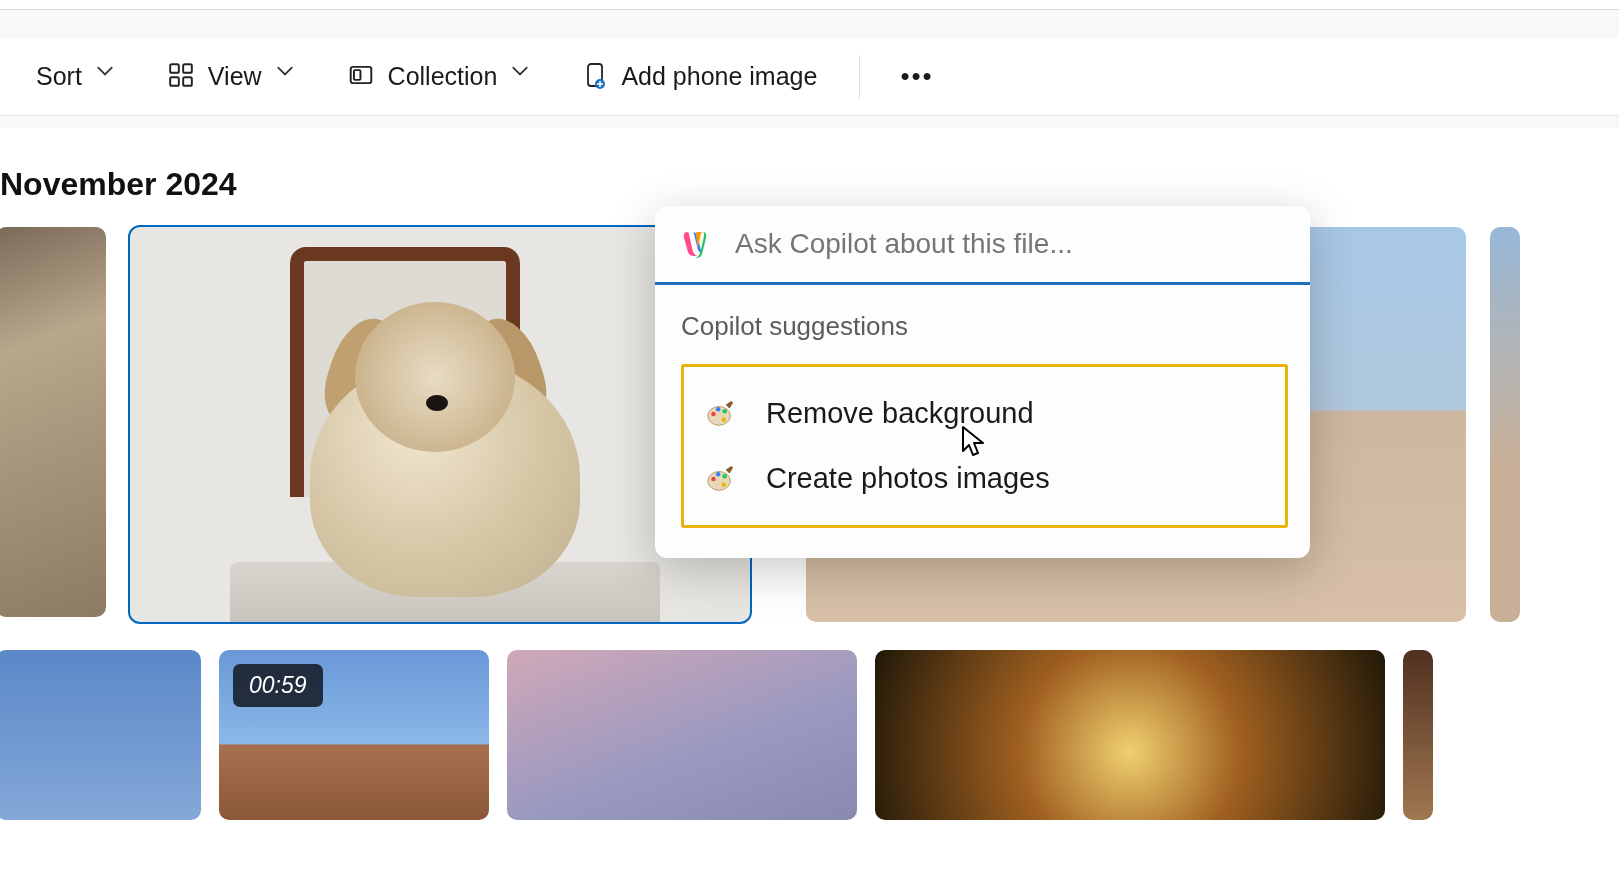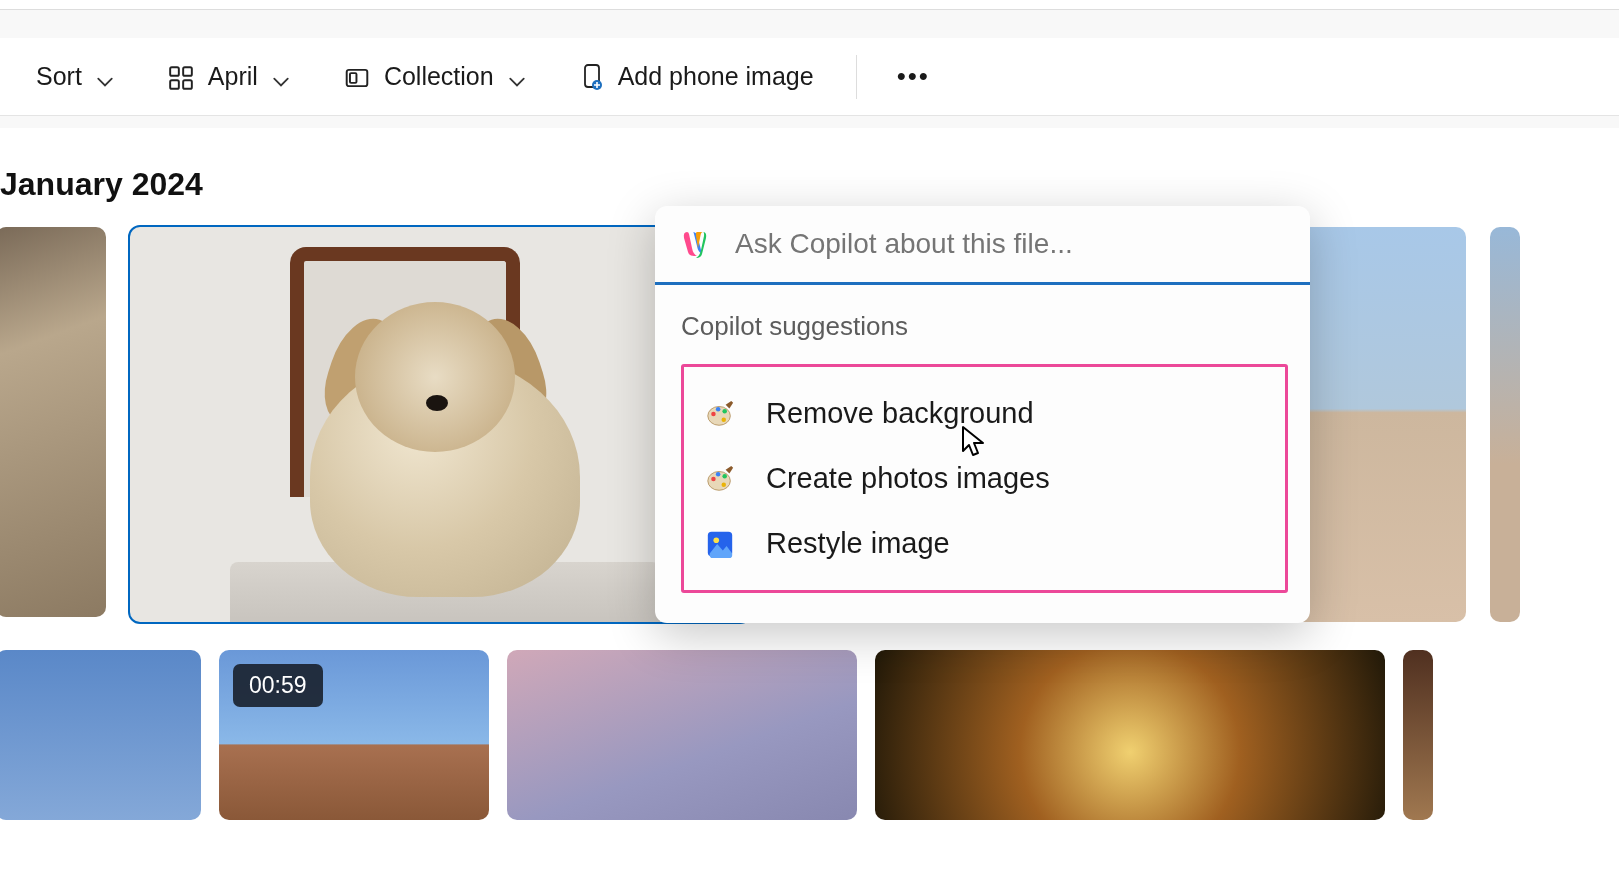--- a/index.html
+++ b/index.html
@@ -26,21 +26,21 @@
   height: 78px;
   background: #ffffff;
   display: flex;
   align-items: center;
   padding-left: 18px;
   gap: 18px;
   border-bottom: 1px solid #e4e4e4;
 }
 .toolbar-btn {
   display: flex;
-  align-items: flex-end;
+  align-items: flex-start;
   gap: 14px;
   padding: 10px 18px;
   font-size: 25px;
   color: #1a1a1a;
   border-radius: 6px;
   cursor: pointer;
 }
 .toolbar .divider {
   width: 1px;
   height: 44px;
@@ -109,20 +109,21 @@
 .t-last   { width: 30px;  height: 170px; background: linear-gradient(#503020,#a07850);}
 
 .video-badge {
   position: absolute;
   top: 14px; left: 14px;
   background: rgba(24,32,44,0.9);
   color: #fff;
   padding: 8px 16px;
   border-radius: 7px;
   font-size: 23px;
+  font-style: italic;
 }
 
 
 .dog-scene {
   width:100%; height:100%;
   background: #e8e6e2;
   position: relative;
 }
 .chair-back {
   position:absolute; top:20px; left:160px;
@@ -174,21 +175,21 @@
   color:#767676;
   background:transparent;
   flex:1;
 }
 .copilot-body { padding: 26px 22px 30px 26px; }
 .copilot-section-title {
   font-size: 26px; color:#5c5c5c;
   margin-bottom: 22px;
 }
 .suggestion-box {
-  border: 3px solid #ec4899;
+  border: 3px solid #eab308;
   border-radius: 3px;
   padding: 14px 10px 14px 10px;
 }
 .suggestion {
   display:flex; align-items:center;
   gap: 30px;
   padding: 16px 10px;
   font-size: 29px;
   color:#1a1a1a;
   cursor:pointer;
@@ -224,21 +225,21 @@
 
   <div class="toolbar-btn">
     <span>
       <svg width="26" height="26" viewBox="0 0 24 24">
           <rect x="2" y="2" width="8" height="8" rx="1.5" fill="none" stroke="#222" stroke-width="1.8"></rect>
           <rect x="14" y="2" width="8" height="8" rx="1.5" fill="none" stroke="#222" stroke-width="1.8"></rect>
           <rect x="2" y="14" width="8" height="8" rx="1.5" fill="none" stroke="#222" stroke-width="1.8"></rect>
           <rect x="14" y="14" width="8" height="8" rx="1.5" fill="none" stroke="#222" stroke-width="1.8"></rect>
         </svg>
     </span>
-    <span>April</span>
+    <span>View</span>
     <span class="chevron-down">
       <svg viewBox="0 0 16 16" width="18" height="18">
           <path d="M2 5l6 6 6-6" stroke="#333" stroke-width="1.6" fill="none" stroke-linecap="round"></path>
         </svg>
     </span>
   </div>
 
   <div class="toolbar-btn">
     <span>
       <svg width="26" height="26" viewBox="0 0 24 24">
@@ -266,21 +267,21 @@
   </div>
 
   <span class="divider"></span>
 
   <div class="dots">
     <span>•••</span>
   </div>
 </div>
 
 <div class="content">
-  <div class="section-header">January 2024</div>
+  <div class="section-header">November 2024</div>
 
   <div class="photo-row">
     <div class="thumb t-dog-left"></div>
 
     <div class="thumb t-dog-main selected">
       <div class="dog-scene">
         <div class="chair-back"></div>
         <div class="seat"></div>
         <div class="ear-l"></div>
           <div class="ear-r"></div>
@@ -342,30 +343,20 @@
               <circle cx="9" cy="16" r="2.4" fill="#ef4444"></circle>
               <circle cx="14" cy="11" r="2.4" fill="#3b82f6"></circle>
               <circle cx="21" cy="13" r="2.4" fill="#22c55e"></circle>
               <circle cx="20" cy="22" r="2.4" fill="#eab308"></circle>
               <path d="M22 6l6-4 2 2-4 6z" fill="#8b5a2b"></path>
             </svg>
         </span>
         <span>Create photos images</span>
       </div>
 
-      <div class="suggestion">
-        <span class="sug-icon">
-          <svg viewBox="0 0 32 32" width="30" height="30">
-              <rect x="3" y="3" width="26" height="26" rx="4" fill="#2563eb"></rect>
-              <circle cx="12" cy="12" r="3" fill="#fde047"></circle>
-              <path d="M5 26l8-10 6 7 4-5 6 8v2a3 3 0 0 1-3 3H8a3 3 0 0 1-3-3z" fill="#60a5fa"></path>
-            </svg>
-        </span>
-        <span>Restyle image</span>
-      </div>
 
     </div>
   </div>
 </div>
 
 <div class="cursor">
   <svg width="30" height="34" viewBox="0 0 30 34">
       <path d="M3 2l0 24 6-6 4 10 5-2-4-10 9 0z" fill="#fff" stroke="#000" stroke-width="2" stroke-linejoin="round"></path>
     </svg>
 </div>

